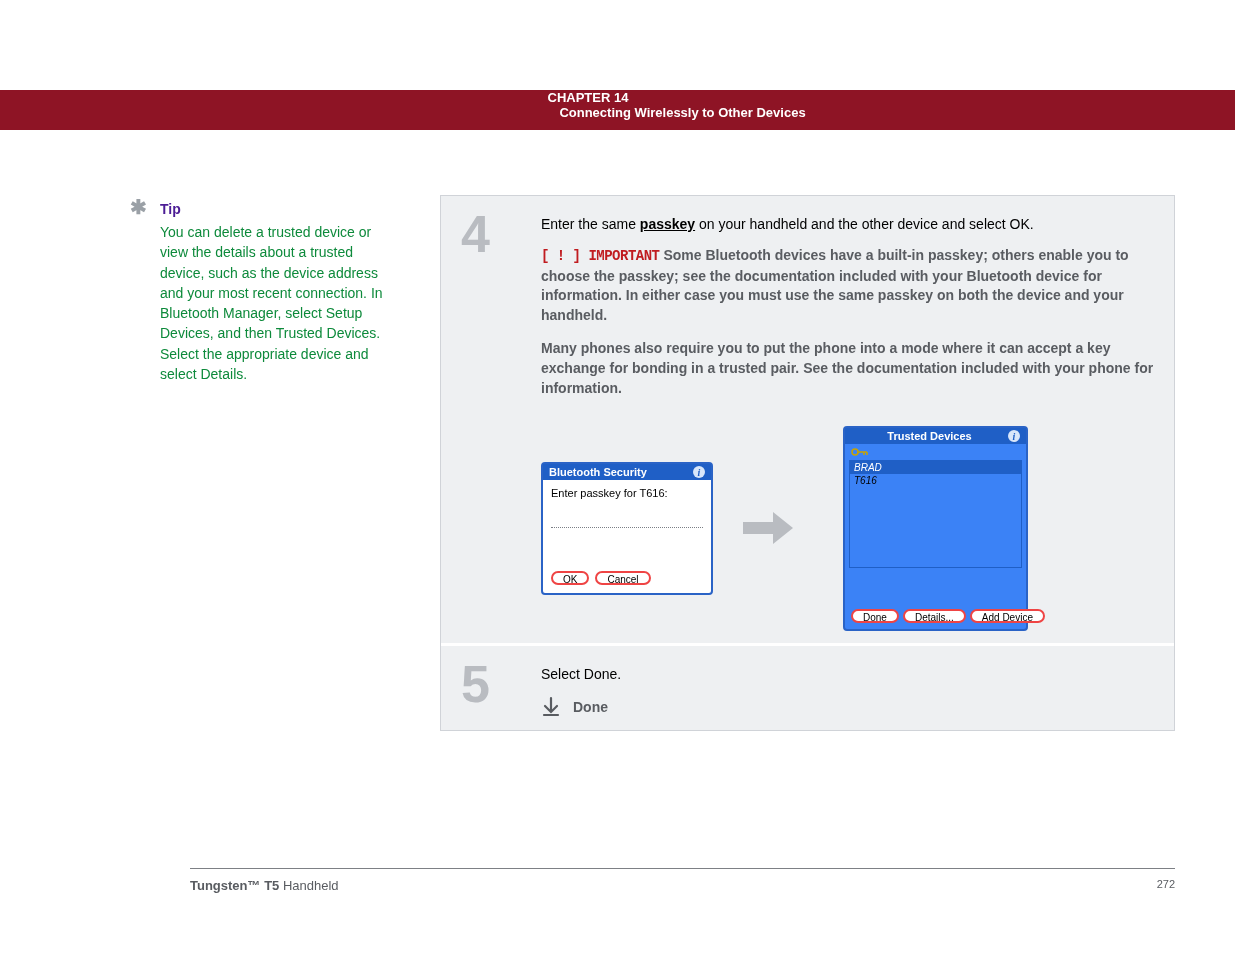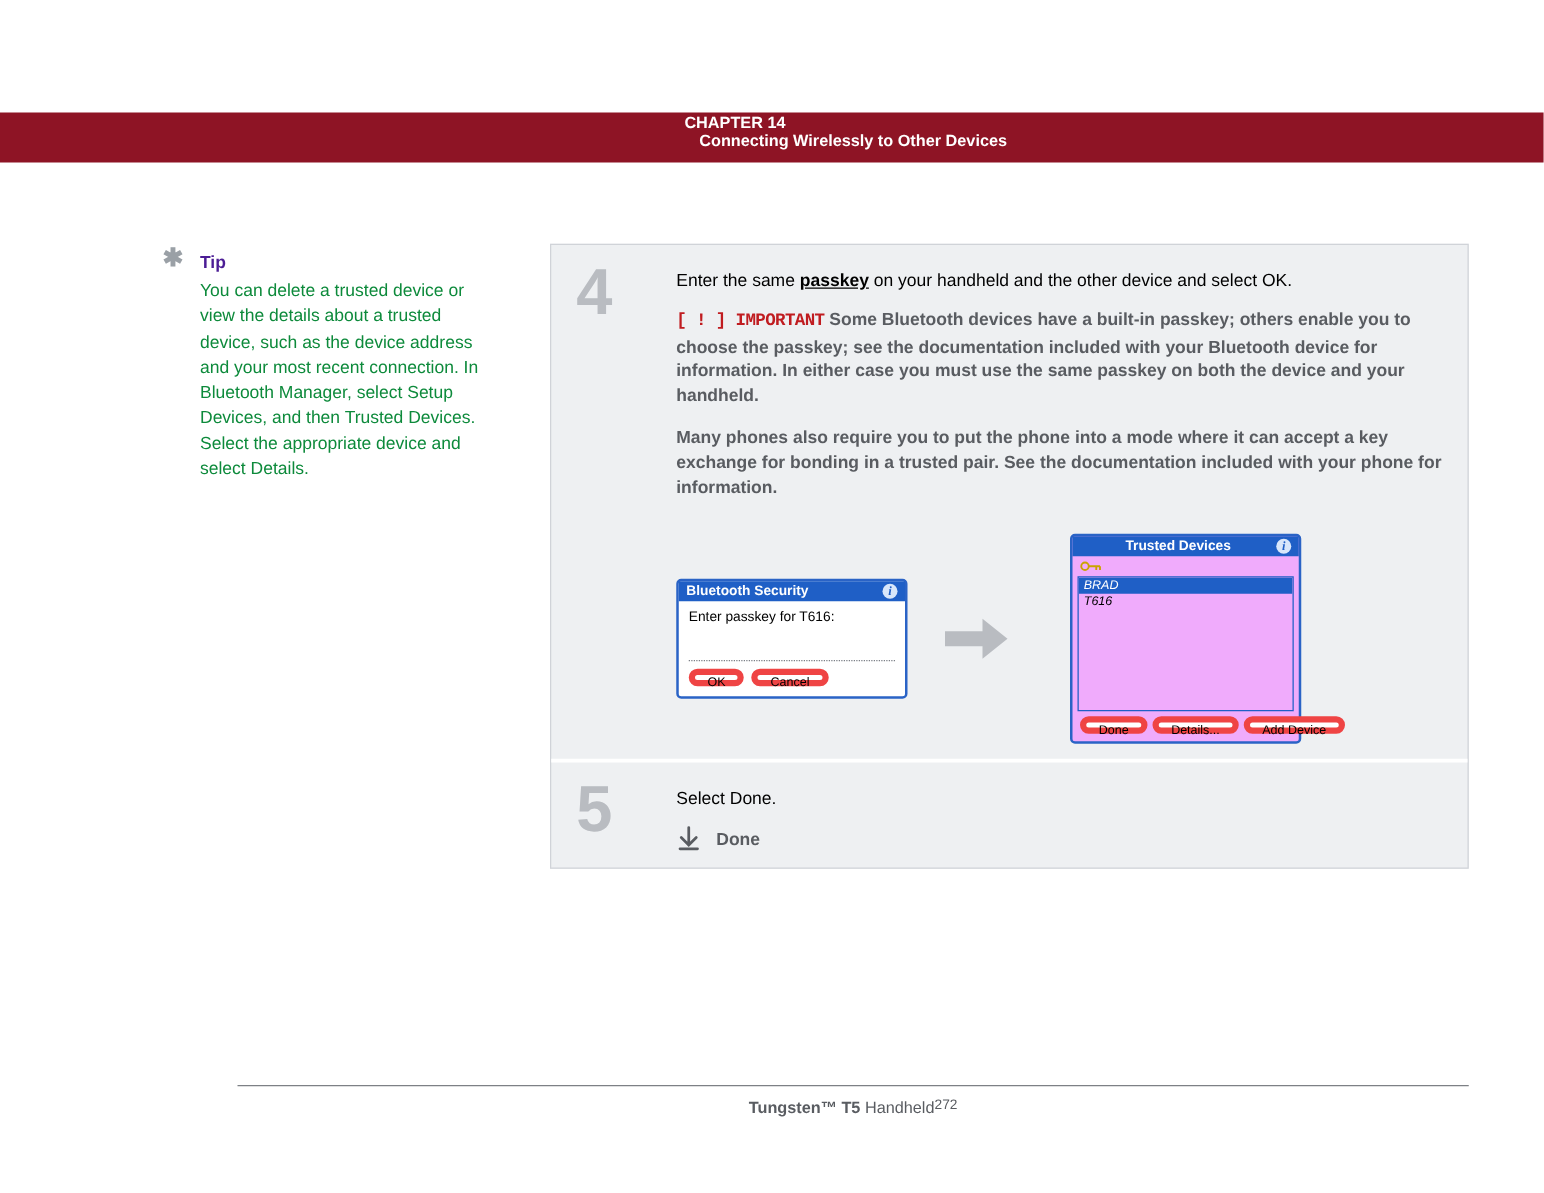--- a/index.html
+++ b/index.html
@@ -19,42 +19,42 @@
   .step + .step { border-top: 3px solid #fff; }
   .step-num-col { width: 100px; padding: 8px 0 0 20px; color: #b9bcc1; font-size: 52px; font-weight: bold; font-family: Arial, Helvetica, sans-serif; }
   .step-body { flex: 1; padding: 20px 20px 12px 0; }
   .step4-body { }
   .instr-line { font-size: 14px; color: #000; margin-bottom: 14px; }
   .instr-line .linklike { font-weight: bold; text-decoration: underline; }
   .important-prefix { color: #c01c20; font-weight: bold; letter-spacing: -0.5px; font-family: Liberation Mono, monospace; }
   .important-text { font-weight: bold; color: #595c61; font-size: 14px; line-height: 1.4; }
   .para-gap { margin-top: 14px; }
   .screens-row { display: flex; align-items: center; margin-top: 28px; }
-  .screen-bt { width: 185px; border: 2px solid #2a63c6; border-radius: 4px; background: #fff; font-family: Tahoma, Arial, sans-serif; margin-left: 0; }
+  .screen-bt { width: 172px; border: 2px solid #2a63c6; border-radius: 4px; background: #fff; font-family: Tahoma, Arial, sans-serif; margin-left: 0; }
   .bt-titlebar { background: #1f5fc6; color: #fff; font-size: 11px; font-weight: bold; padding: 2px 6px; display: flex; justify-content: space-between; align-items: center; }
   .bt-body { padding: 6px 8px 8px 8px; }
   .bt-prompt { font-size: 11px; font-weight: normal; color: #000; line-height: 1.3; }
   .bt-entry { border-bottom: 1px dotted #7b7f86; margin-top: 18px; height: 10px; }
   .bt-btnrow { margin-top: 6px; display: flex; gap: 6px; }
-  .pill-btn { font-size: 10px; padding: 0 10px; height: 14px; line-height: 13px; border: 5px solid #ef4444; border-radius: 7px; background: #fff; cursor: pointer; }
+  .pill-btn { font-size: 10px; padding: 0 10px; height: 14px; line-height: 13px; border: 2px solid #ef4444; border-radius: 7px; background: #fff; cursor: pointer; margin-top: 37px; }
   .arrow-col { width: 110px; text-align: center; color: #b9bcc1; font-size: 56px; font-weight: bold; }
   .arrow-svg { width: 60px; height: 40px; }
-  .screen-td { width: 185px; border: 2px solid #2a63c6; border-radius: 4px; background: #f0abfc; font-family: Tahoma, Arial, sans-serif; margin-left: 20px; }
+  .screen-td { width: 185px; border: 2px solid #2a63c6; border-radius: 4px; background: #3b82f6; font-family: Tahoma, Arial, sans-serif; margin-left: 20px; }
   .td-topstrip { height: 16px; display: flex; align-items: center; padding: 0 6px; }
   .key-icon { width: 18px; height: 10px; }
   .td-list { border: 1px solid #1f5fc6; margin: 0 4px; height: 108px; overflow: hidden; font-style: italic; }
   .td-row-sel { background: #1f5fc6; color: #fff; font-size: 10px; padding: 1px 4px; }
   .td-row { color: #000; font-size: 10px; padding: 1px 4px; }
   .td-btnrow { display: flex; justify-content: space-between; padding: 4px 6px 6px 6px; gap: 4px; }
   .td-btnrow .pill-btn { flex: 0 0 auto; }
   .done-row { display: flex; align-items: center; margin-top: 14px; gap: 12px; }
   .done-arrow { width: 20px; height: 22px; }
   .done-label { font-weight: bold; color: #595c61; font-size: 14px; }
   .footer-rule { position: absolute; left: 190px; top: 868px; width: 985px; height: 1px; background: #7d8085; }
-  .footer { position: absolute; left: 190px; top: 878px; width: 985px; display: flex; justify-content: center; font-size: 13px; color: #595c61; }
+  .footer { position: absolute; left: 190px; top: 878px; width: 985px; display: flex; justify-content: space-between; font-size: 13px; color: #595c61; }
   .footer .prod { }
   .footer .prod b { font-weight: bold; }
   .info-i { display: inline-flex; width: 12px; height: 12px; border-radius: 50%; background: #fff; color: #1f5fc6; font-family: Georgia, serif; font-style: italic; font-weight: bold; font-size: 10px; align-items: center; justify-content: center; }
   .info-i.light { background: #d8e6fa; }
 </style>
 </head>
 <body>
 <div class="page">
 
 <div class="header-band">

